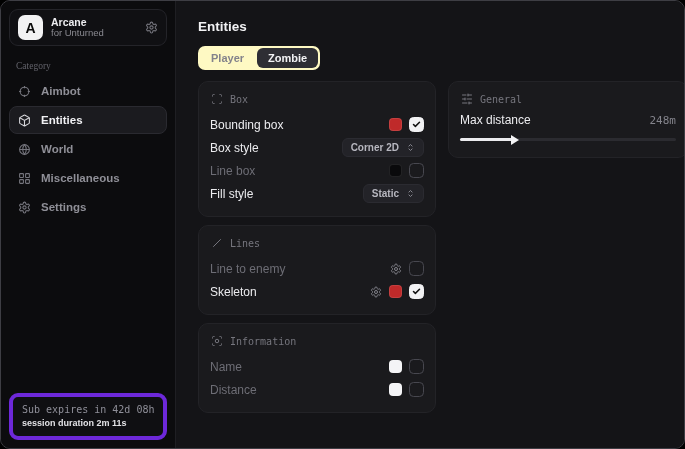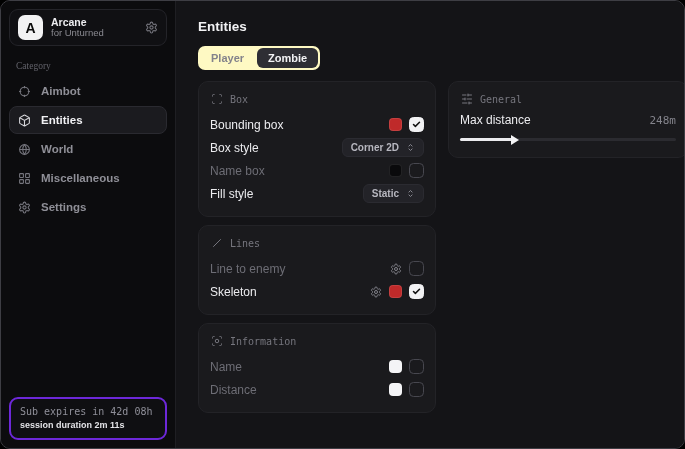--- a/index.html
+++ b/index.html
@@ -21,21 +21,21 @@
   .brand-sub { font-size:9.5px; color:#8a8a91; }
   .brand-card .icon { margin-left:auto; color:#74747c; }
   .category { margin:15px 7px 6px; font-size:9.5px; color:#62626a; font-family:Liberation Serif, serif; }
   .nav { display:flex; flex-direction:column; gap:1px; }
   .nav-item { display:flex; align-items:center; gap:10px; height:28px; padding:0 8px;
     border:1px solid transparent; border-radius:8px; color:#8f8f97; font-size:11.5px; font-weight:600; cursor:pointer; }
   .nav-item .icon { color:#75757d; }
   .nav-item.active { background:#1b1b1f; border-color:#2a2a30; color:#f0f0f3; }
   .nav-item.active .icon { color:#d6d6da; }
   .spacer { flex:1; }
-  .sub-box { border:2px solid #6d28d9; border-radius:9px; background:#0f0f12; padding:7px 9px 8px; }
+  .sub-box { border:4px solid #6d28d9; border-radius:9px; background:#0f0f12; padding:7px 9px 8px; }
   .sub-line1 { font-family:"DejaVu Sans Mono", monospace; font-size:10px; color:#90909a; white-space:nowrap; }
   .sub-line2 { margin-top:3px; font-size:9px; font-weight:700; color:#e3e3e7; }
   
   .main { flex:1; background:#141417; padding:18px 12px 0 22px; }
   .page-title { font-size:13.5px; font-weight:700; color:#f2f2f4; }
   .tabs { display:inline-flex; margin-top:12px; background:#fef9c3; border-radius:7px; padding:2px; gap:2px; }
   .tab { border:none; background:transparent; color:#83838b; font-size:11px; font-weight:600;
     padding:4px 11px; border-radius:6px; font-family:inherit; cursor:pointer; }
   .tab.active { background:#2e2e34; color:#f3f3f5; }
   .columns { display:flex; gap:12px; margin-top:11px; align-items:flex-start; }
@@ -192,21 +192,21 @@
               <span>Corner 2D</span>
               <span class="icon">
                 <svg width="9" height="9" viewBox="0 0 24 24" fill="none" stroke="currentColor" stroke-width="2.5">
                     <path d="M7 15l5 5 5-5"></path>
                     <path d="M7 9l5-5 5 5"></path>
                   </svg>
               </span>
             </button>
           </div>
           <div class="row">
-            <span class="row-label dim">Name box</span>
+            <span class="row-label dim">Line box</span>
             <span class="controls">
               <span class="swatch" style="background: rgb(10, 10, 12);"></span>
               <span class="checkbox">
                 
               </span>
             </span>
           </div>
           <div class="row">
             <span class="row-label">Fill style</span>
             <button class="dropdown">

